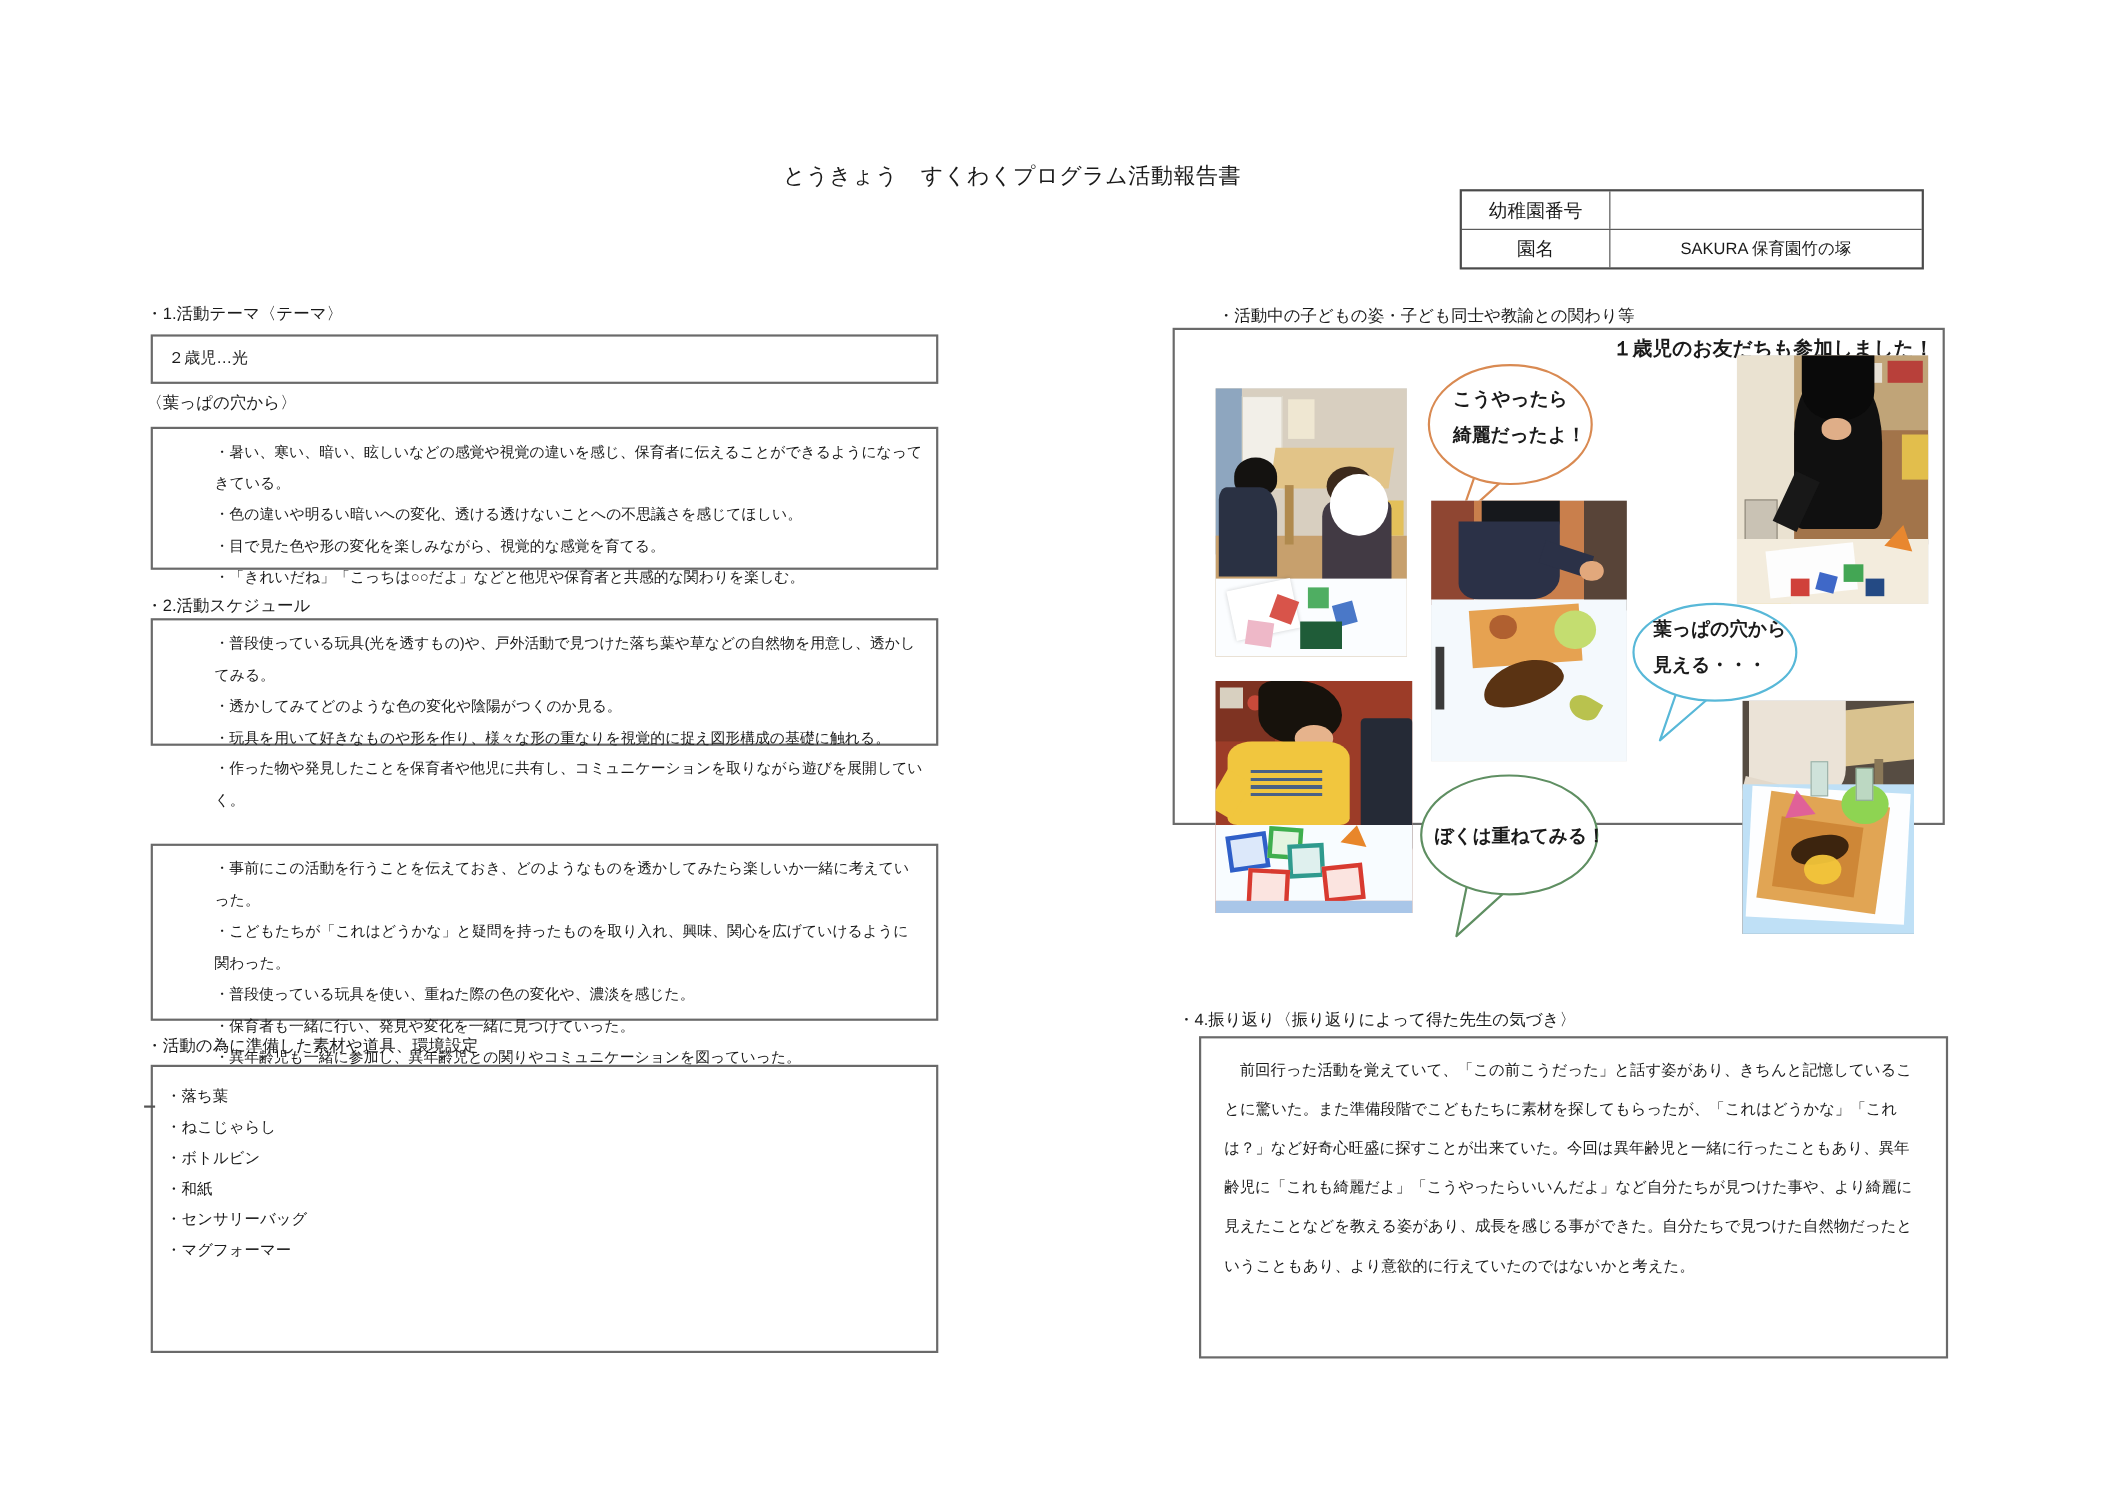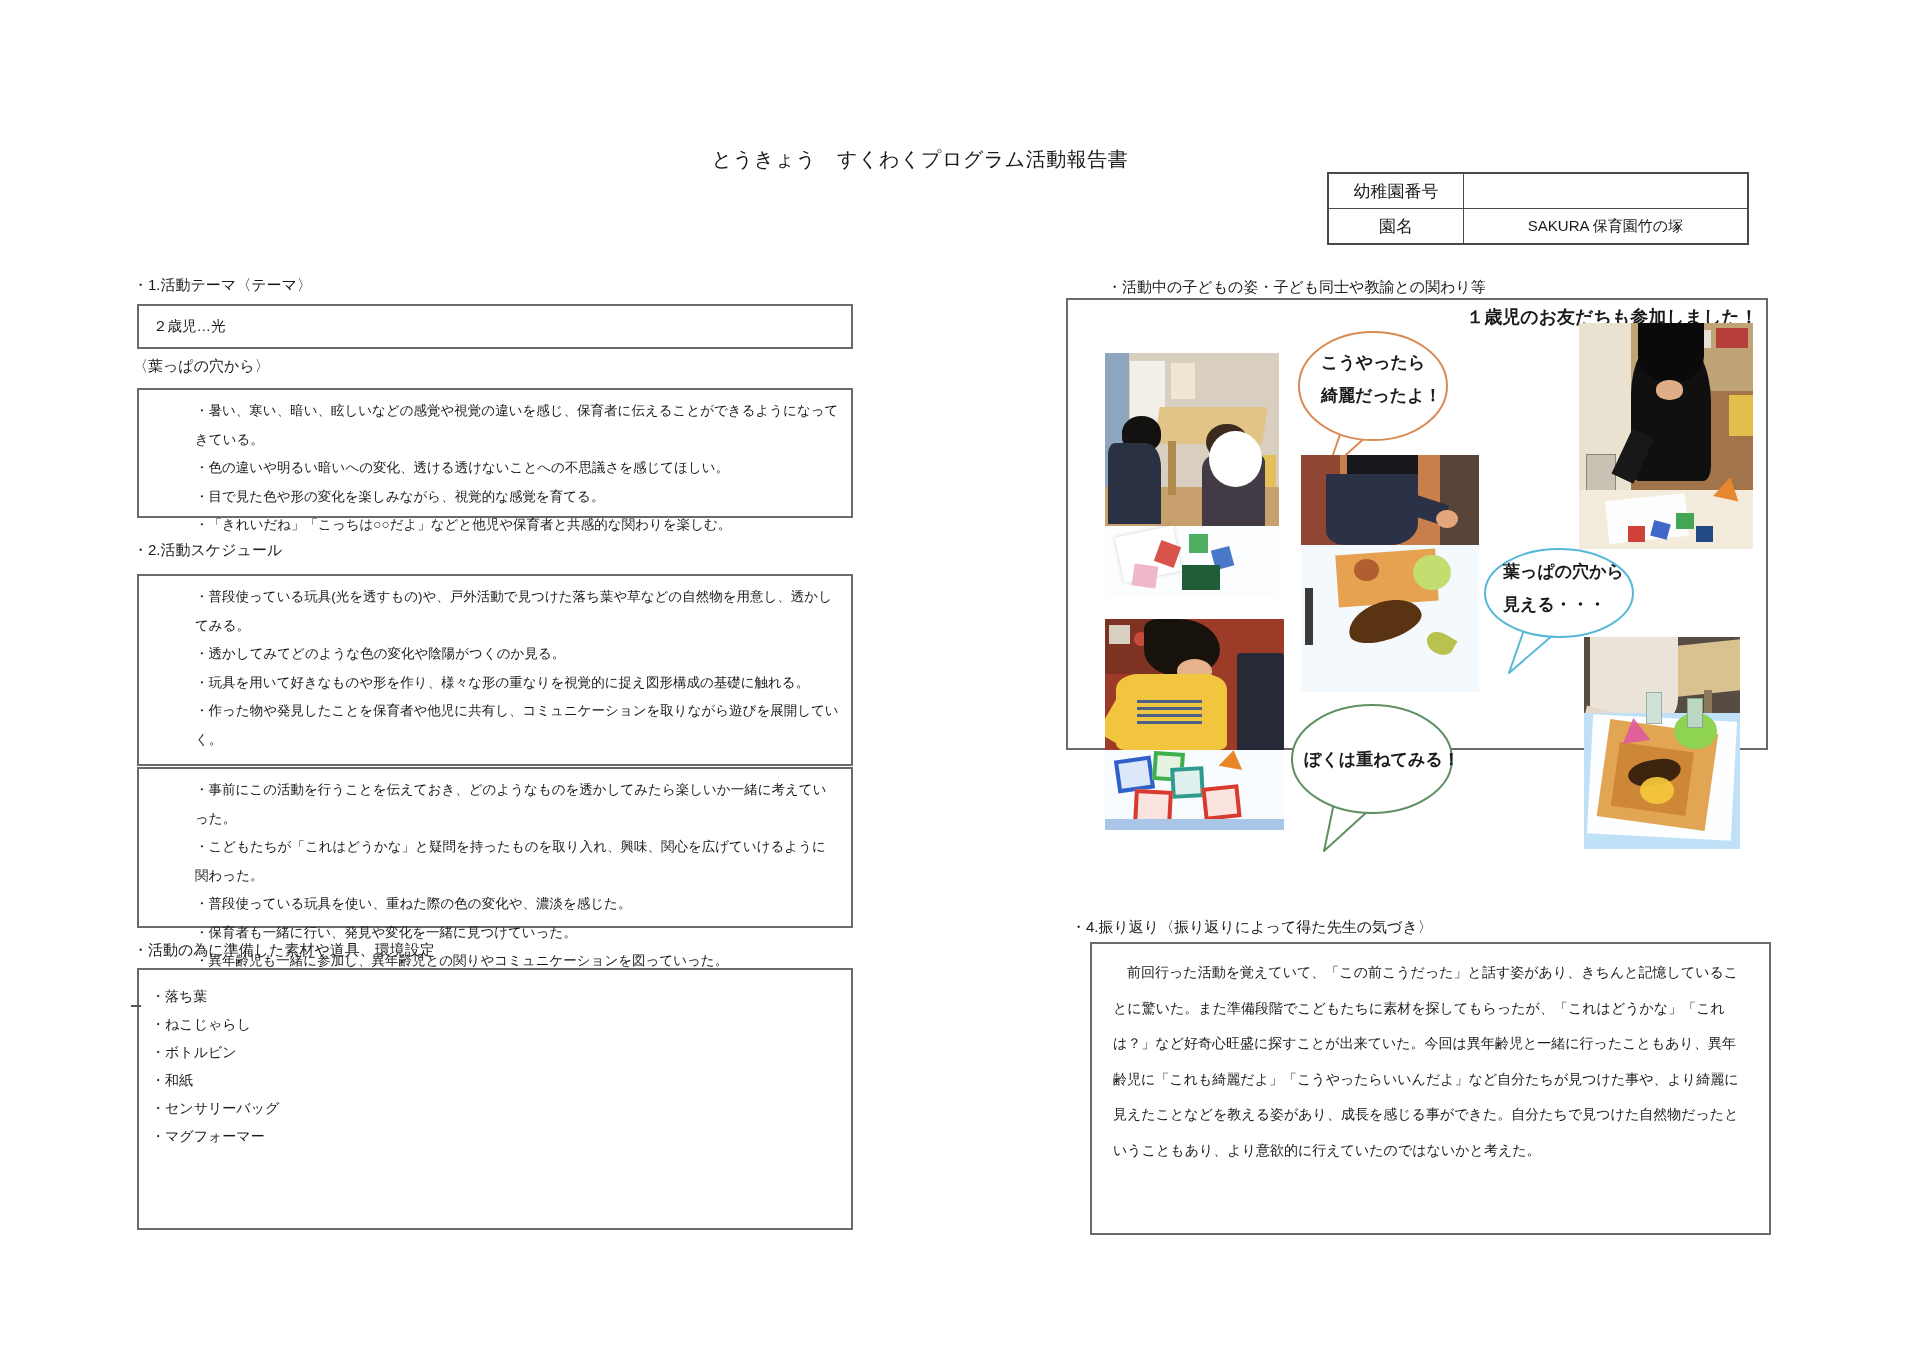--- a/index.html
+++ b/index.html
@@ -76,21 +76,21 @@
 
   <div class="box pad" style="top:388px;height:130px">
     <div class="ln">・暑い、寒い、暗い、眩しいなどの感覚や視覚の違いを感じ、保育者に伝えることができるようになってきている。</div>
     <div class="ln">・色の違いや明るい暗いへの変化、透ける透けないことへの不思議さを感じてほしい。</div>
     <div class="ln">・目で見た色や形の変化を楽しみながら、視覚的な感覚を育てる。</div>
     <div class="ln">・「きれいだね」「こっちは○○だよ」などと他児や保育者と共感的な関わりを楽しむ。</div>
   </div>
 
   <div class="sec-h" style="top:541px">・2.活動スケジュール</div>
 
-  <div class="box pad" style="top:574px;height:192px">
+  <div class="box pad" style="top:562px;height:116px">
     <div class="ln">・普段使っている玩具(光を透すもの)や、戸外活動で見つけた落ち葉や草などの自然物を用意し、透かしてみる。</div>
     <div class="ln">・透かしてみてどのような色の変化や陰陽がつくのか見る。</div>
     <div class="ln">・玩具を用いて好きなものや形を作り、様々な形の重なりを視覚的に捉え図形構成の基礎に触れる。</div>
     <div class="ln">・作った物や発見したことを保育者や他児に共有し、コミュニケーションを取りながら遊びを展開していく。</div>
   </div>
 
   <div class="sec-h" style="top:772px">・3.探究活動の実践〈活動の内容〉</div>
 
   <div class="box pad" style="top:767px;height:161px">
     <div class="ln">・事前にこの活動を行うことを伝えておき、どのようなものを透かしてみたら楽しいか一緒に考えていった。</div>

